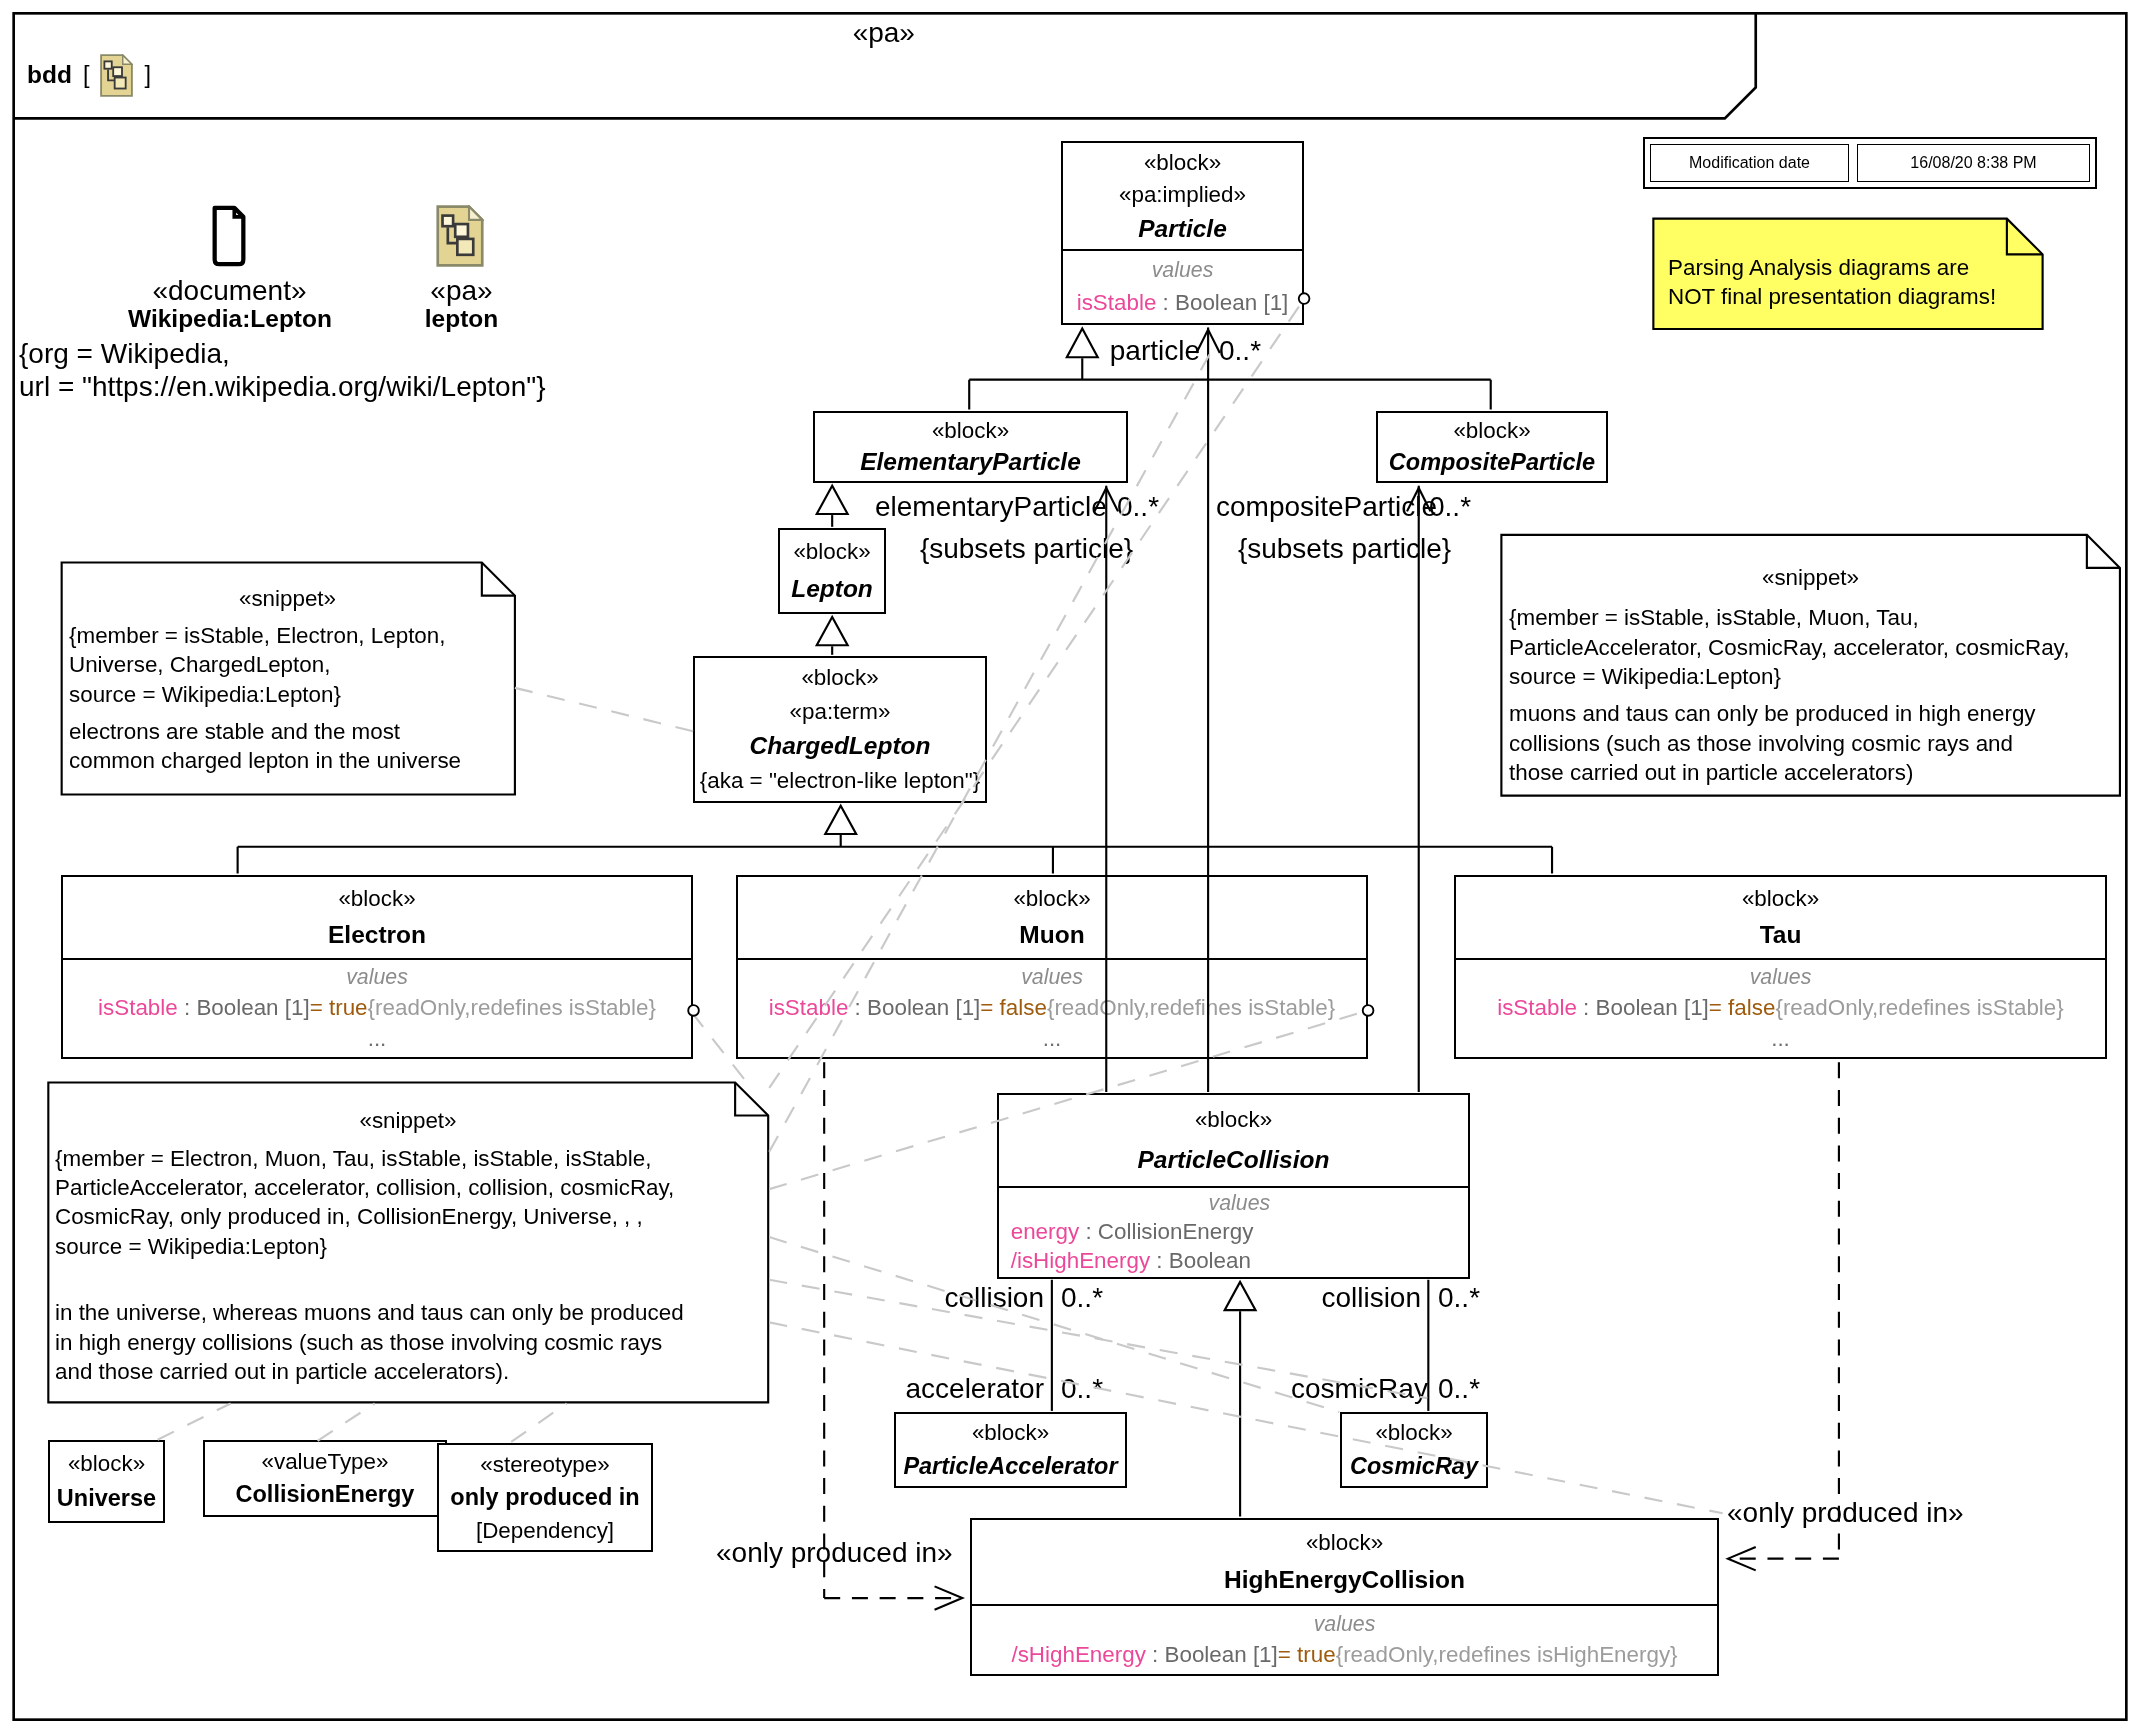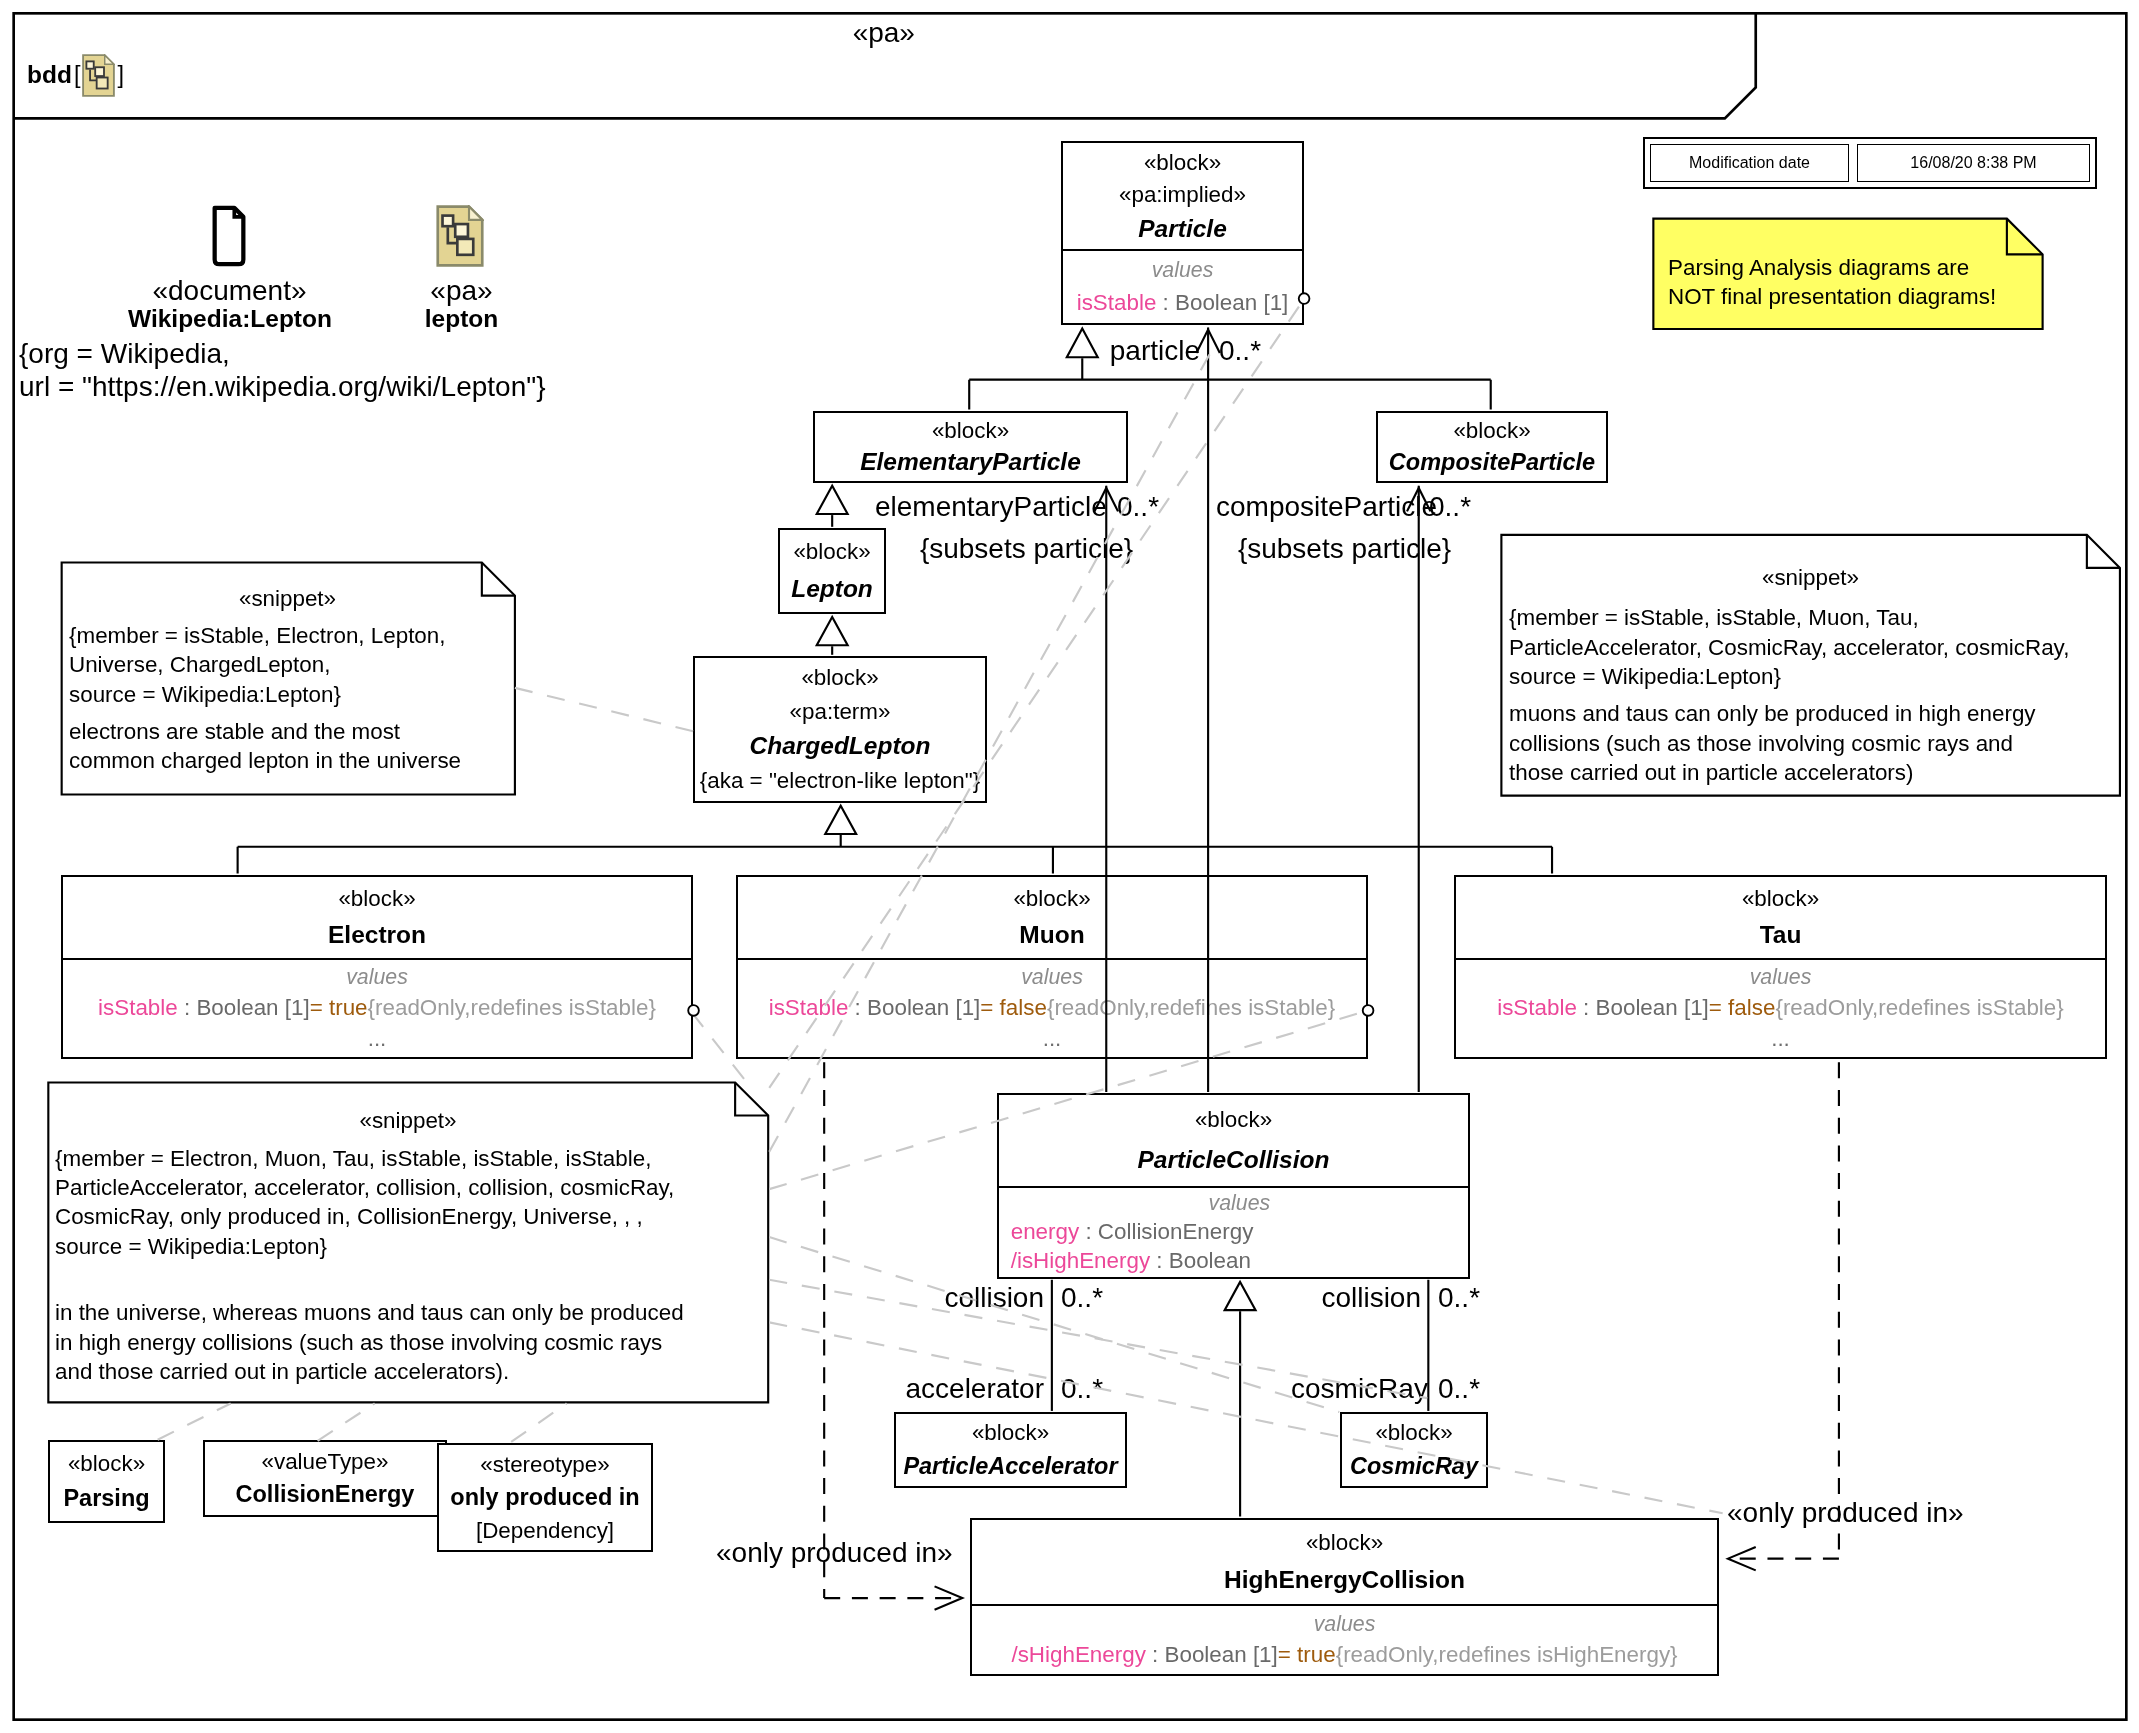--- a/index.html
+++ b/index.html
@@ -16,21 +16,21 @@
   .bname.sm{font-size:23.5px}
   .it{font-style:italic}
   .vlabel{font-size:21.3px;font-style:italic;color:#8c8c8c;white-space:nowrap}
   .vrow{font-size:22.4px;white-space:nowrap}
   .an{color:#ec4899}.at{color:#696969}.ad{color:#9e5b0d}.ac{color:#9c9c9c}
   .more{font-size:22.4px;color:#6e6e6e}
   .lbl{position:absolute;font-size:28px;white-space:nowrap;color:#000}
   .r{text-align:right}.c{text-align:center}
   .snipline{position:absolute;font-size:22.4px;white-space:nowrap;color:#000}
   .b{font-weight:bold}
-  .hdr-row{position:absolute;display:flex;align-items:center;gap:2px}
+  .hdr-row{position:absolute;display:flex;align-items:center;gap:11px}
   .hdr-row .kind{font-size:24.5px;font-weight:bold}
   .hdr-row .br{font-size:23.5px}
   .hdr-row .ttl{font-size:23px;white-space:nowrap}
   .cell{position:absolute;box-sizing:border-box;border:1.6px solid #000;display:flex;align-items:center;justify-content:center;font-size:16px;background:#fff;white-space:nowrap}
 </style>
 </head>
 <body>
 
 <div id="canvas">
 
@@ -208,21 +208,21 @@
     </div>
     <div class="vcomp">
       <div class="vlabel">values</div>
       <div class="vrow"><span class="an">/sHighEnergy</span><span class="at"> : Boolean [1]</span><span class="ad">= true</span><span class="ac">{readOnly,redefines isHighEnergy}</span></div>
     </div>
   </div>
 
   <div class="block" style="left:48px;top:1440px;width:117px;height:83px">
     <div class="grow">
       <div class="st">«block»</div>
-      <div class="bname sm">Parsing</div>
+      <div class="bname sm">Universe</div>
     </div>
   </div>
 
   <div class="block" style="left:203px;top:1440px;width:244px;height:77px">
     <div class="grow">
       <div class="st">«valueType»</div>
       <div class="bname sm">CollisionEnergy</div>
     </div>
   </div>
 

